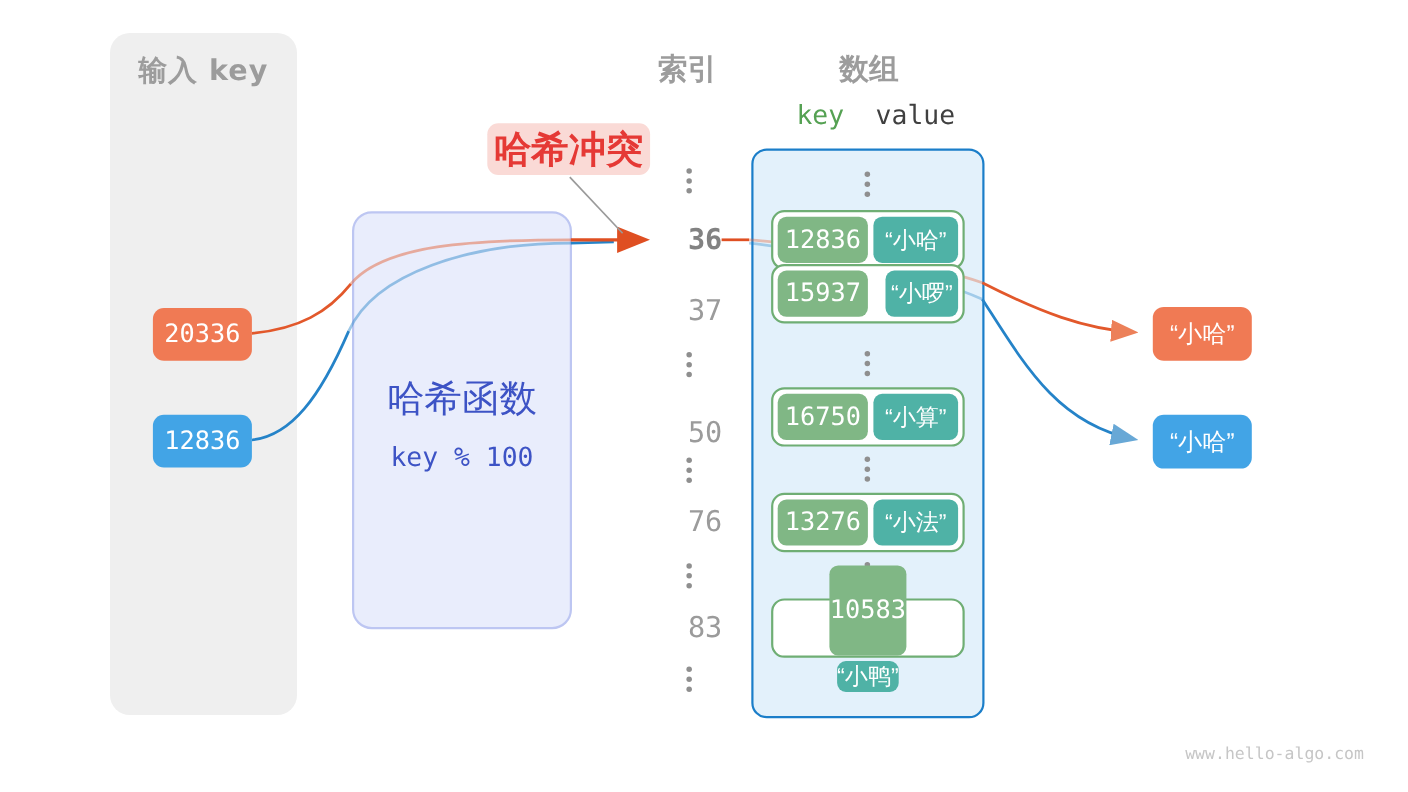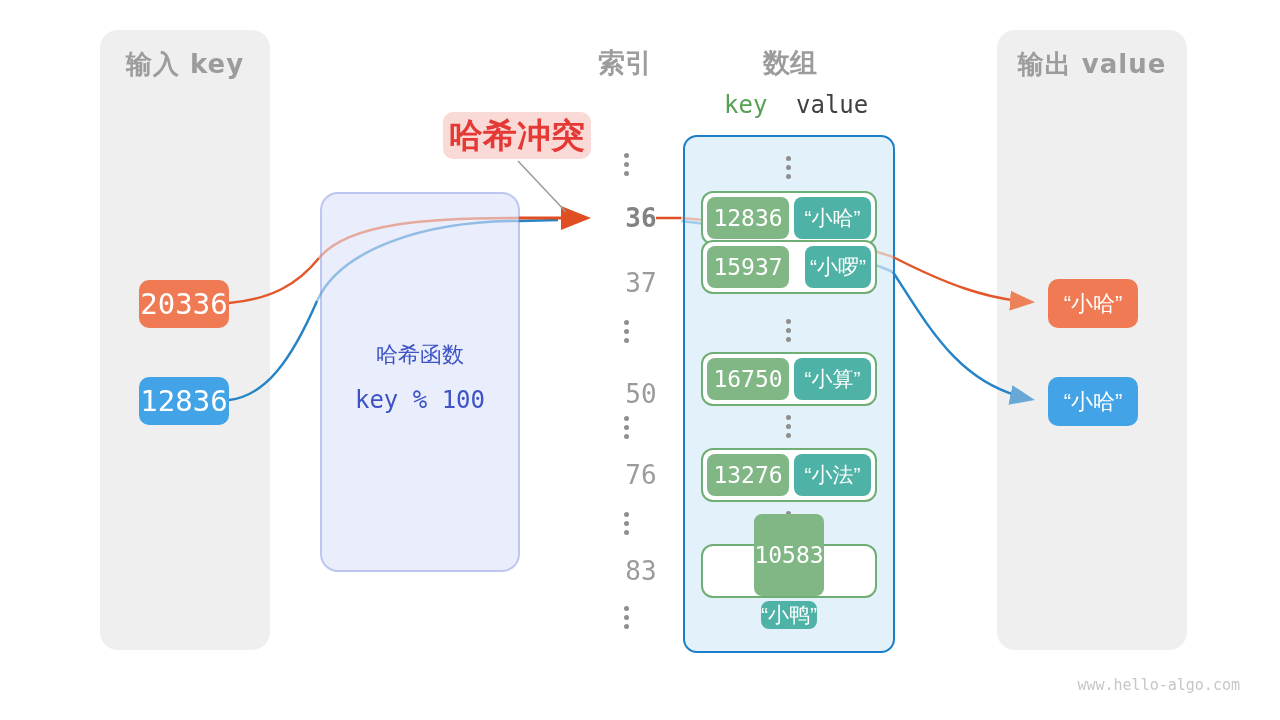--- a/index.html
+++ b/index.html
@@ -9,38 +9,38 @@
 
   
   .col{position:absolute;background:#efefef;border-radius:18px;z-index:0;}
   #colInput{left:100px;top:30px;width:170px;height:620px;}
   #colOutput{left:997px;top:30px;width:190px;height:620px;}
   .col-title{margin-top:17px;text-align:center;font-weight:bold;font-size:26px;color:#9c9c9c;
              font-family:"DejaVu Sans","Liberation Sans",sans-serif;letter-spacing:1px;}
 
   
   .keybox{position:absolute;width:90px;height:48px;border-radius:10px;color:#fff;z-index:6;
-          display:flex;align-items:center;justify-content:center;font-size:29px;
+          display:flex;align-items:center;justify-content:center;font-size:23px;
           font-family:"DejaVu Sans Mono","Liberation Mono",monospace;}
   .kb-orange{background:#f07a54;}
   .kb-blue{background:#42a4e6;}
   #key0{left:139px;top:280px;}
   #key1{left:139px;top:377px;}
 
   
   .valbox{position:absolute;width:90px;height:49px;border-radius:10px;color:#fff;z-index:6;
           display:flex;align-items:center;justify-content:center;font-size:22px;}
   #out0{left:1048px;top:279px;background:#f07a54;}
   #out1{left:1048px;top:377px;background:#42a4e6;}
 
   
   .hash{position:absolute;left:320px;top:192px;width:200px;height:380px;background:#e9edfc;
         border:2px solid #bdc6f2;border-radius:18px;z-index:1;box-sizing:border-box;}
   .hash-inner{position:absolute;left:0;right:0;top:146px;text-align:center;color:#3d53c5;}
-  .hash-title{font-size:22px;}
+  .hash-title{font-size:34px;}
   .hash-formula{margin-top:16px;font-size:24px;}
 
   
   .collision{position:absolute;left:443px;top:112px;width:148px;height:47px;background:#fadad6;
              border-radius:10px;color:#e53935;font-weight:bold;font-size:34px;z-index:6;
              display:flex;align-items:center;justify-content:center;}
 
   
   .hdr{position:absolute;font-weight:bold;font-size:27px;color:#9c9c9c;text-align:center;z-index:2;}
   #hdrIndex{left:585px;top:45px;width:80px;}
@@ -77,23 +77,20 @@
 </style>
 </head>
 <body>
 
 <div class="canvas">
 
   <div class="col" id="colInput">
     <div class="col-title">输入 key</div>
   </div>
 
-  <div class="col" id="colOutput">
-    <div class="col-title">输出 value</div>
-  </div>
 
   <div class="hash">
     <div class="hash-inner">
       <div class="hash-title">哈希函数</div>
       <div class="hash-formula mono">key % 100</div>
     </div>
   </div>
 
   <div class="collision">哈希冲突</div>
 

